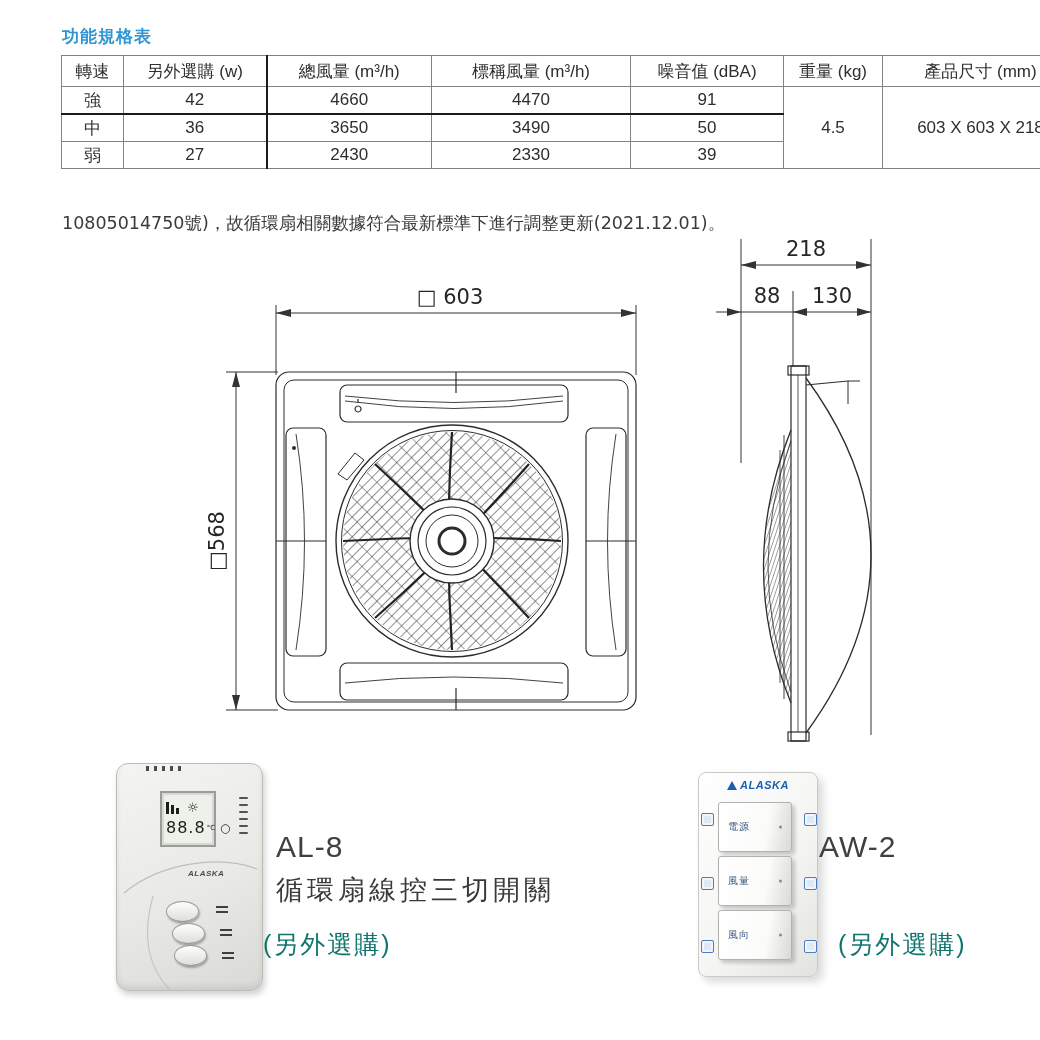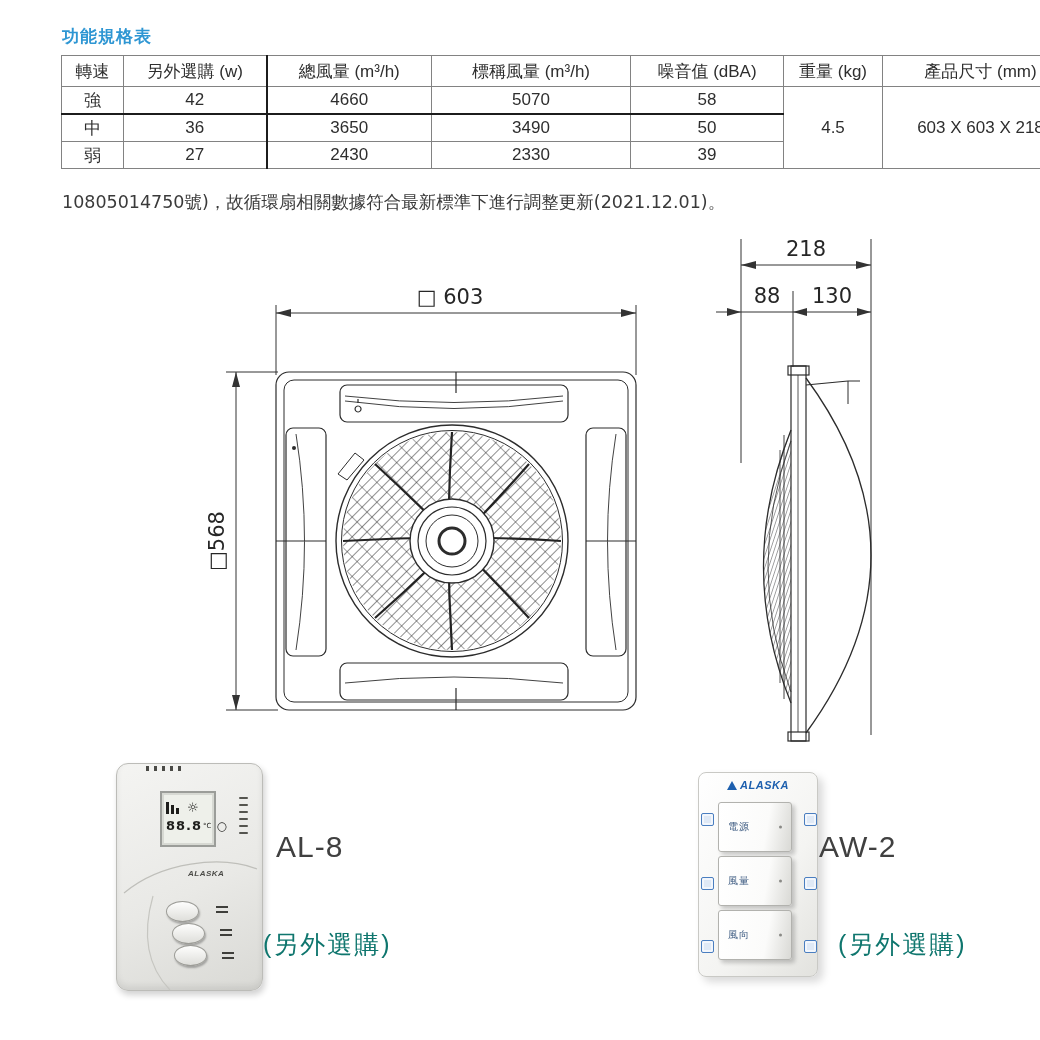--- a/index.html
+++ b/index.html
@@ -34,21 +34,21 @@
     box-shadow:2px 4px 6px rgba(0,0,0,0.18), inset 0 -4px 6px rgba(0,0,0,0.08);}
   #al8 .topmarks{position:absolute;left:30px;top:3px;display:flex;gap:5px;}
   #al8 .topmarks i{width:3px;height:5px;background:#4a4a46;display:block;}
   #al8 .lcd{position:absolute;left:44px;top:28px;width:56px;height:56px;border:2px solid #9b9d99;
     background:#eef0ea;box-shadow:inset 0 0 0 2px #d7d9d3;padding:5px 4px;box-sizing:border-box;
     font-family:"DejaVu Sans",sans-serif;}
   #al8 .lcdrow1{display:flex;align-items:flex-end;gap:2px;height:16px;}
   #al8 .bar{width:3px;background:#1d1d1b;display:block;}
   #al8 .fanic{margin-left:6px;font-size:13px;color:#1d1d1b;line-height:13px;}
   #al8 .lcdrow2{display:flex;align-items:center;margin-top:4px;color:#1d1d1b;}
-  #al8 .lcdval{font-size:13px;font-weight:bold;letter-spacing:1px;}
+  #al8 .lcdval{font-size:16px;font-weight:normal;letter-spacing:1px;}
   #al8 .lcdunit{font-size:7px;margin-left:1px;}
   #al8 .lcdpow{font-size:12px;margin-left:5px;}
   #al8 .vents{position:absolute;right:15px;top:34px;display:flex;flex-direction:column;gap:5px;}
   #al8 .vents i{width:9px;height:2px;background:#55554f;display:block;border-radius:1px;}
   #al8 .brand{position:absolute;left:72px;top:106px;font-size:8px;font-weight:bold;
     color:#4c4c48;letter-spacing:0.5px;font-style:italic;}
   #al8 .btn{position:absolute;width:31px;height:19px;border:1px solid #9c9c97;border-radius:50%;
     background:linear-gradient(#fefefd,#dededa);box-shadow:1px 2px 2px rgba(0,0,0,0.28);}
   #al8 .mark{position:absolute;width:12px;height:7px;
     background:repeating-linear-gradient(#3f3f3b 0 2px,transparent 2px 5px);}
@@ -102,22 +102,22 @@
         <th class="thickL">總風量 (m³/h)</th>
         <th>標稱風量 (m³/h)</th>
         <th>噪音值 (dBA)</th>
         <th>重量 (kg)</th>
         <th>產品尺寸 (mm)</th>
       </tr>
       <tr>
         <td class="thickB">強</td>
         <td class="thickB">42</td>
         <td class="thickB thickL">4660</td>
-        <td class="thickB">5070</td>
-        <td class="thickB">58</td>
+        <td class="thickB">4470</td>
+        <td class="thickB">91</td>
         <td rowspan="3">4.5</td>
         <td rowspan="3">603 X 603 X 218</td>
       </tr>
       <tr>
         <td>中</td>
         <td>36</td>
         <td class="thickL">3650</td>
         <td>3490</td>
         <td>50</td>
       </tr>
@@ -125,21 +125,21 @@
         <td>弱</td>
         <td>27</td>
         <td class="thickL">2430</td>
         <td>2330</td>
         <td>39</td>
       </tr>
     </tbody>
       </table>
   </div>
 
-  <div class="abs note" style="top:190px;">10805014750號)，故循環扇相關數據符合最新標準下進行調整更新(2021.12.01)。</div>
+  <div class="abs note" style="top:211px;">10805014750號)，故循環扇相關數據符合最新標準下進行調整更新(2021.12.01)。</div>
 
   <svg id="drawing" class="abs" width="690" height="520" viewBox="0 0 690 520">
     <defs>
       <pattern id="hatchA" patternUnits="userSpaceOnUse" width="7" height="7" patternTransform="rotate(45)">
         <line x1="0" y1="0" x2="0" y2="7" stroke="#2f2f2f" stroke-width="1.1"></line>
       </pattern>
       <pattern id="hatchB" patternUnits="userSpaceOnUse" width="14" height="14" patternTransform="rotate(-45)">
         <line x1="0" y1="0" x2="0" y2="14" stroke="#2f2f2f" stroke-width="0.9"></line>
       </pattern>
       <pattern id="hatchC" patternUnits="userSpaceOnUse" width="3.6" height="3.6" patternTransform="rotate(18)">
@@ -280,20 +280,21 @@
     <div class="brand">ALASKA</div>
     <div class="btn" style="left:50px;top:138px"></div>
     <div class="btn" style="left:56px;top:160px"></div>
     <div class="btn" style="left:58px;top:182px"></div>
     <div class="mark" style="left:100px;top:143px"></div>
     <div class="mark" style="left:104px;top:166px"></div>
     <div class="mark" style="left:106px;top:189px"></div>
   </div>
 
   <div class="abs model" style="left:228px;top:830px">AL-8</div>
+  <div class="abs desc" style="left:228px;top:872px">循環扇線控三切開關</div>
   <div class="abs opt" style="left:215px;top:928px">(另外選購)</div>
 
   <div id="aw2" class="abs">
     <div class="plate"></div>
     <div class="logo">
       <span class="tri"></span>
       <span class="logotext">ALASKA</span>
     </div>
     <div class="rocker" style="top:30px">
       <span class="rlabel">電源</span>

